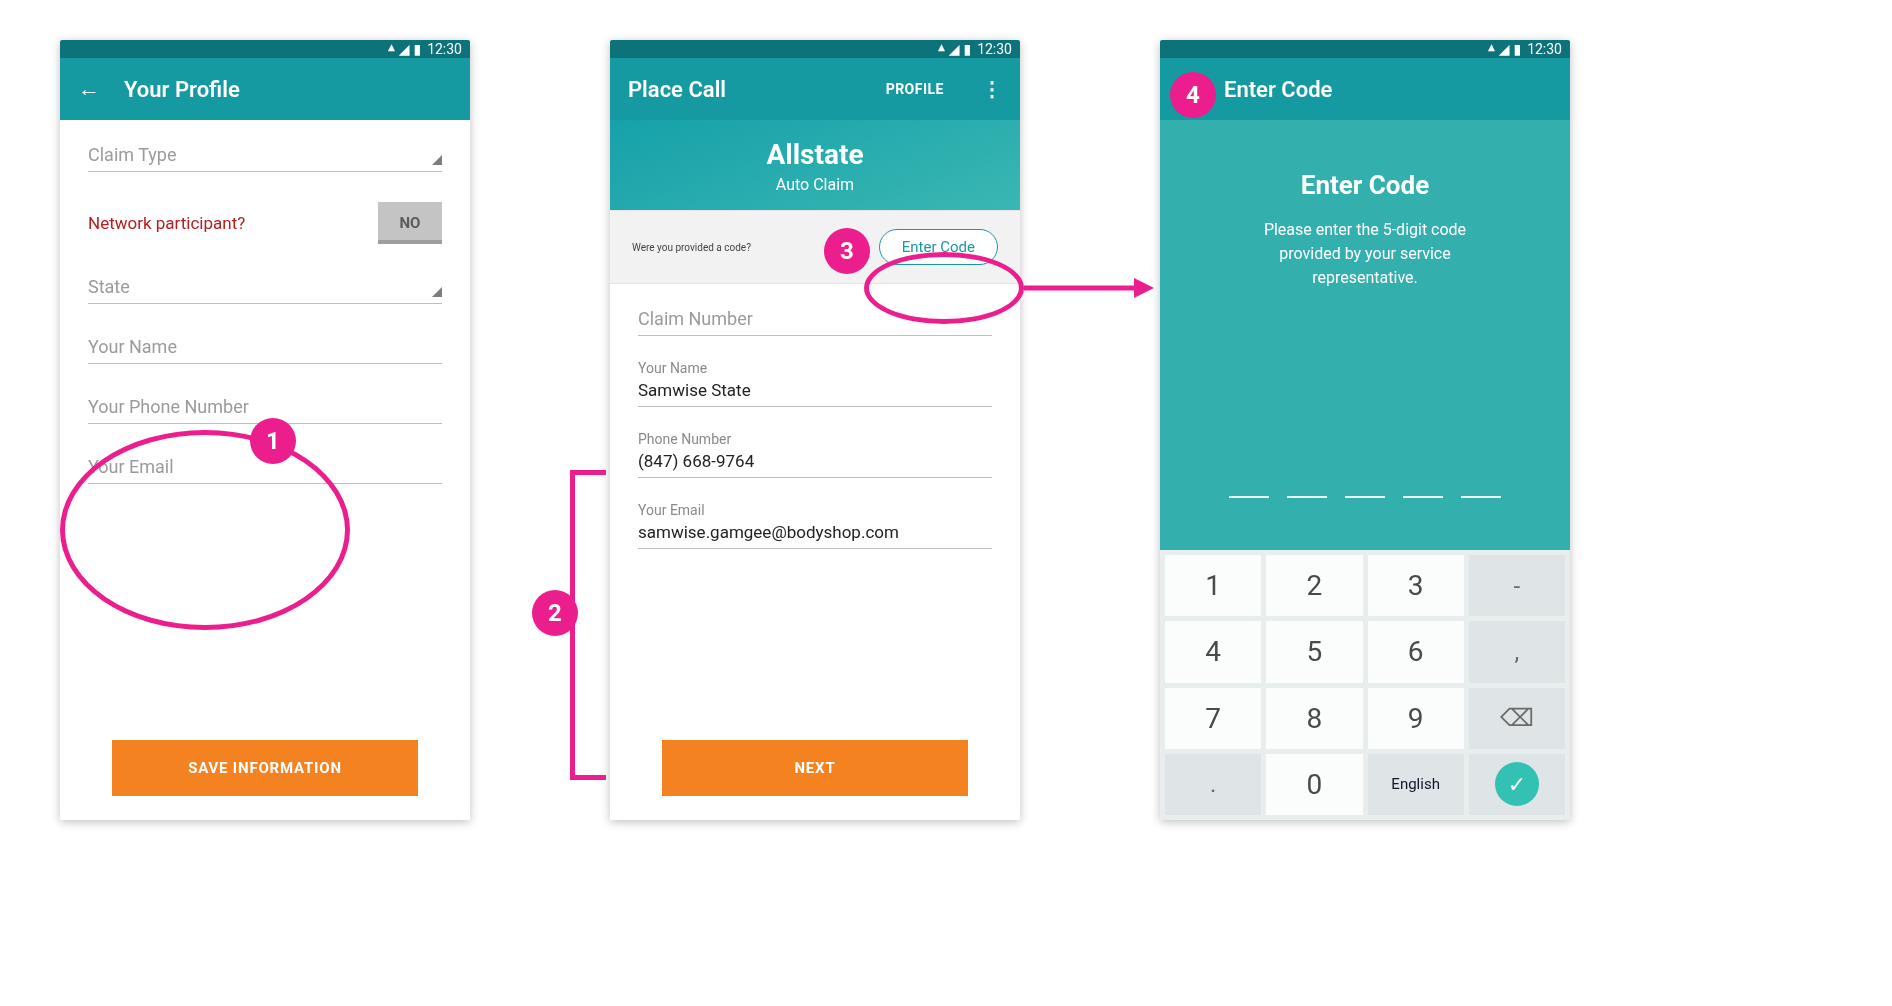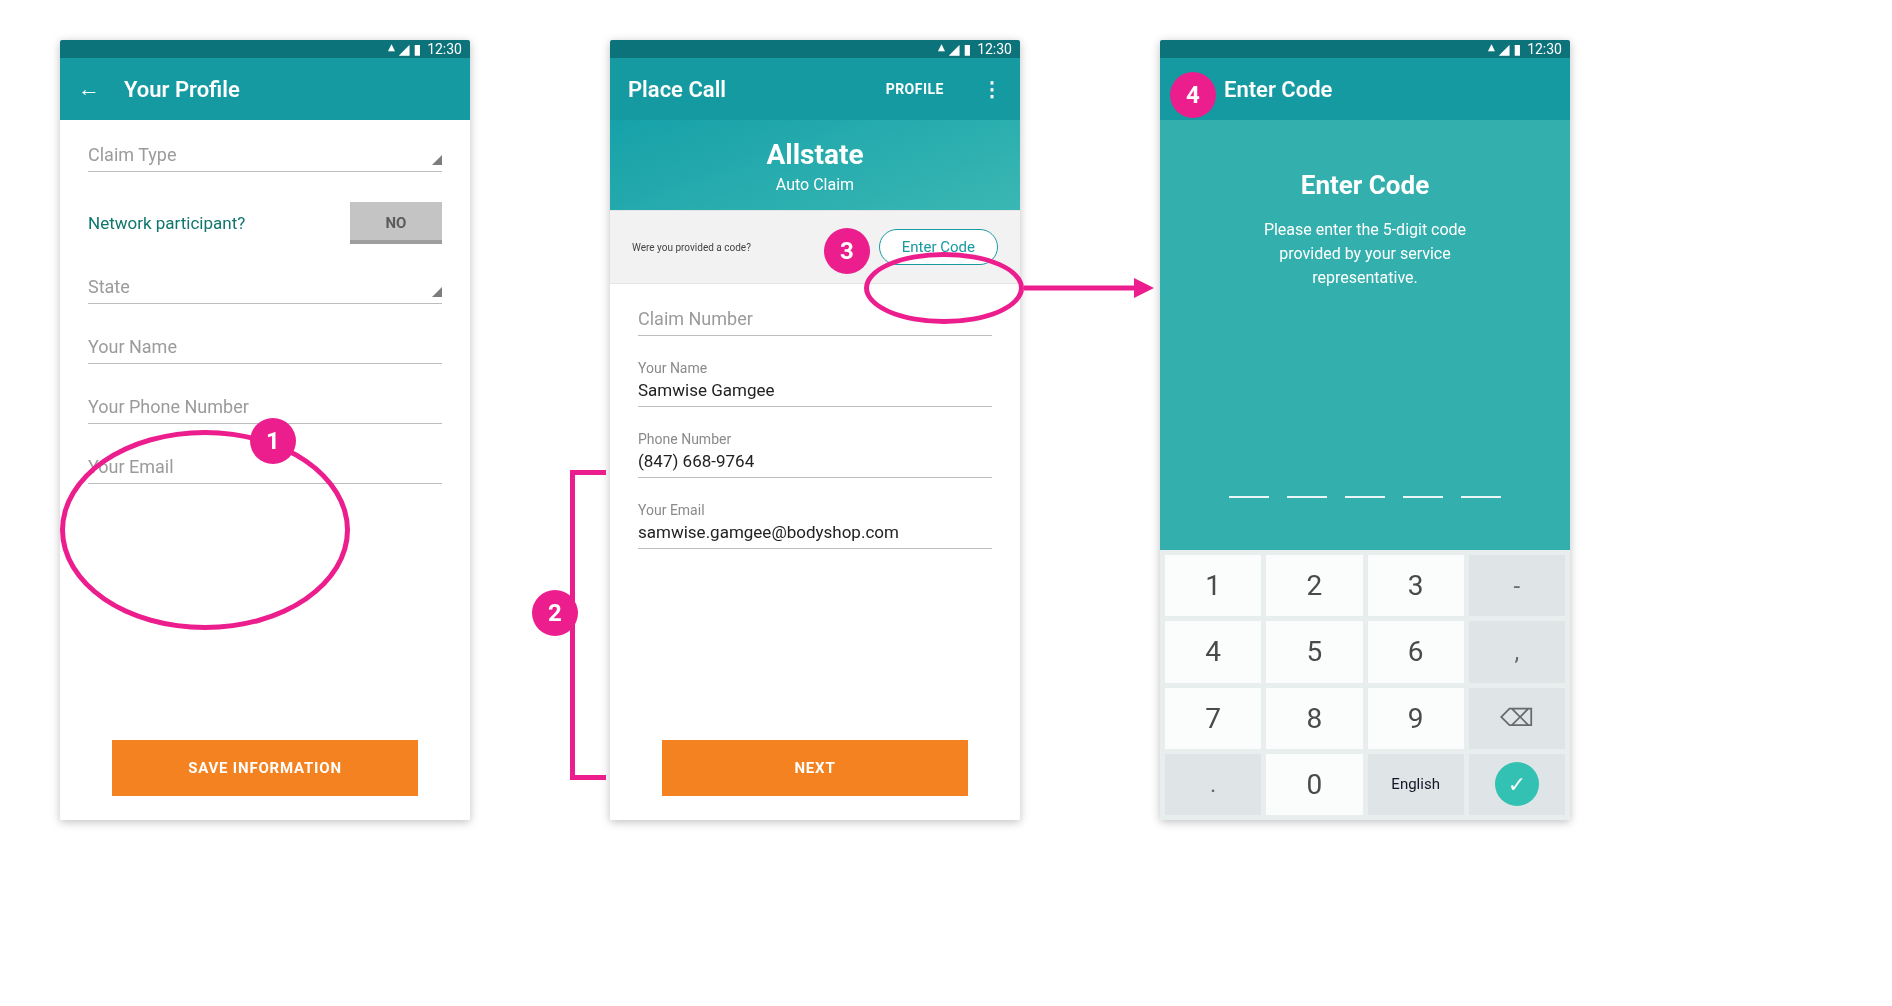--- a/index.html
+++ b/index.html
@@ -42,22 +42,22 @@
 
   
   .form { flex:1; background:#fff; padding:22px 28px 0; display:flex; flex-direction:column; gap:30px; overflow:hidden; }
   .field { position:relative; border-bottom:1px solid #bdbdbd; padding:2px 0 6px; }
   .field .label { color:#8a8a8a; font-size:14px; }
   .field .value { color:#222; font-size:17px; margin-top:4px; }
   .field .placeholder { color:#9b9b9b; font-size:18px; }
   .field.select::after { content:""; position:absolute; right:0; bottom:6px; width:0; height:0; border-left:10px solid transparent; border-bottom:10px solid #7d7d7d; }
 
   .toggle-row { display:flex; justify-content:space-between; align-items:center; }
-  .toggle-row .question { color:#0f766e; font-size:17px; }
-  .toggle-btn { background:#c4c4c4; width:92px; height:42px; display:flex; align-items:center; justify-content:center; color:#5c5c5c; font-weight:700; font-size:15px; box-shadow: inset 0 -4px 0 #9e9e9e; cursor:pointer; }
+  .toggle-row .question { color:#b91c1c; font-size:17px; }
+  .toggle-btn { background:#c4c4c4; width:64px; height:42px; display:flex; align-items:center; justify-content:center; color:#5c5c5c; font-weight:700; font-size:15px; box-shadow: inset 0 -4px 0 #9e9e9e; cursor:pointer; }
 
   .cta { background:#f58220; color:#fff; text-align:center; height:56px; display:flex; align-items:center; justify-content:center; font-weight:700; letter-spacing:.8px; font-size:15px; margin:auto 24px 24px; cursor:pointer; }
 
   
   .keypad { flex:1; background:#e8edee; display:grid; grid-template-columns:repeat(4,1fr); grid-template-rows:repeat(4,1fr); gap:5px; padding:5px; }
   .key { background:#fbfdfd; display:flex; align-items:center; justify-content:center; font-size:28px; color:#4a4a4a; cursor:pointer; }
   .key.aux { background:#dfe5e6; color:#6a6a6a; font-size:24px; }
   .key.lang { font-size:15px; color:#0f172a; }
   .key.submit { background:#33c1b3; border-radius:50%; width:44px; height:44px; margin:auto; color:#fff; font-size:22px; }
 
@@ -126,21 +126,21 @@
     <div class="code-strip">
       <span class="q">Were you provided a code?</span>
       <button class="pill-btn">Enter Code</button>
     </div>
     <div class="form" style="gap:22px;">
       <div class="field">
         <div class="placeholder">Claim Number</div>
       </div>
       <div class="field">
         <div class="label">Your Name</div>
-        <div class="value">Samwise Gamgee</div>
+        <div class="value">Samwise State</div>
       </div>
       <div class="field">
         <div class="label">Phone Number</div>
         <div class="value">(847) 668-9764</div>
       </div>
       <div class="field">
         <div class="label">Your Email</div>
         <div class="value">samwise.gamgee@bodyshop.com</div>
       </div>
       <div class="cta">NEXT</div>

